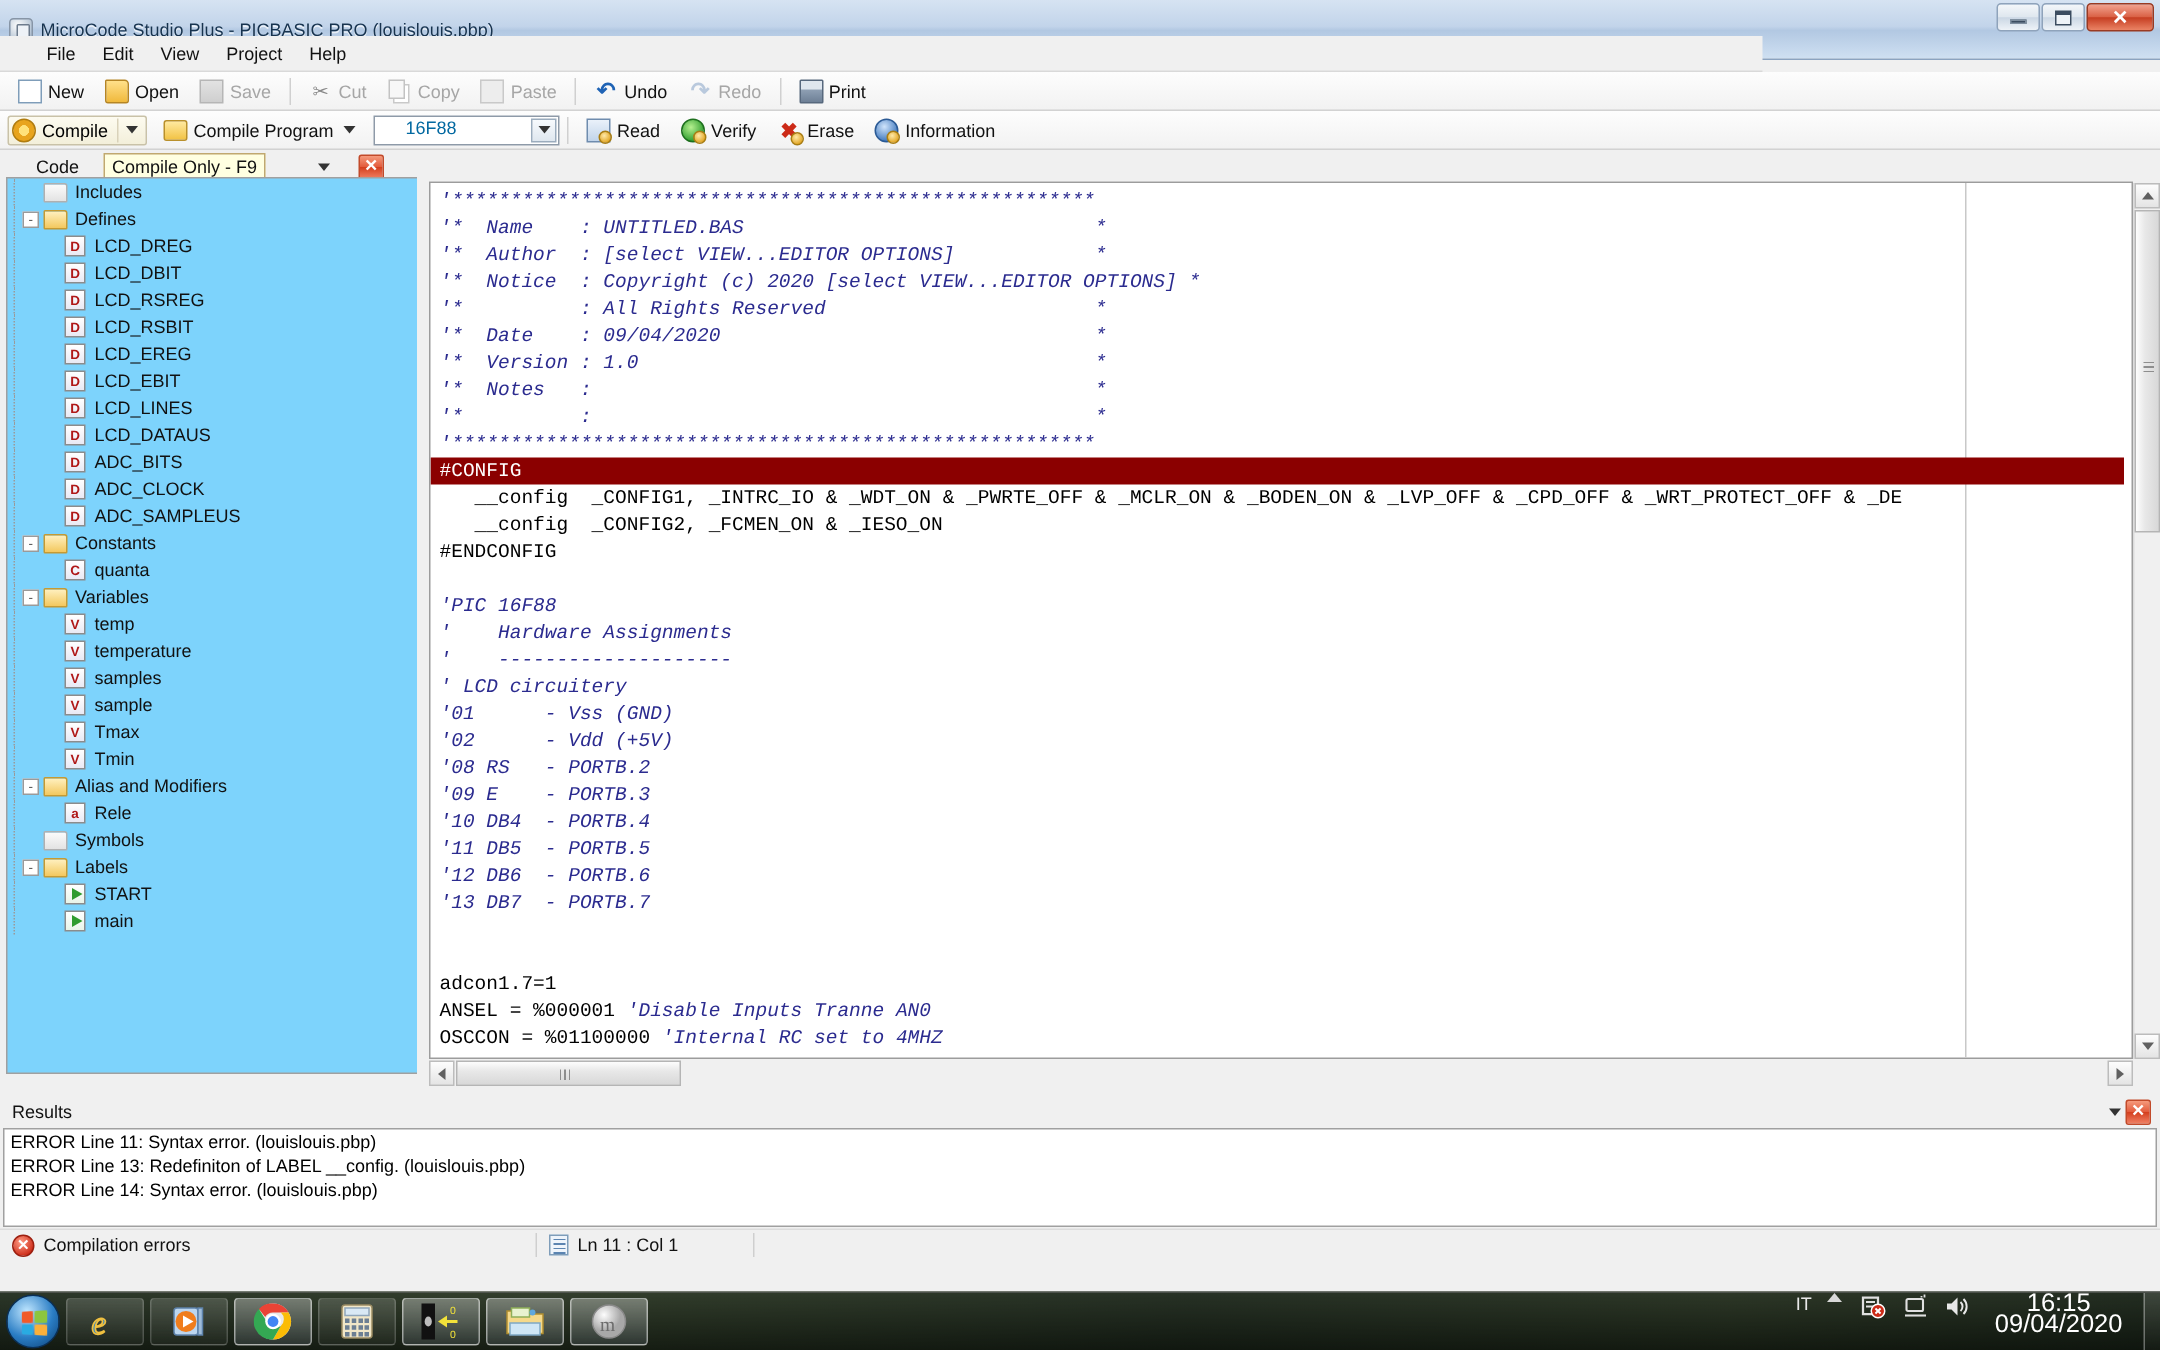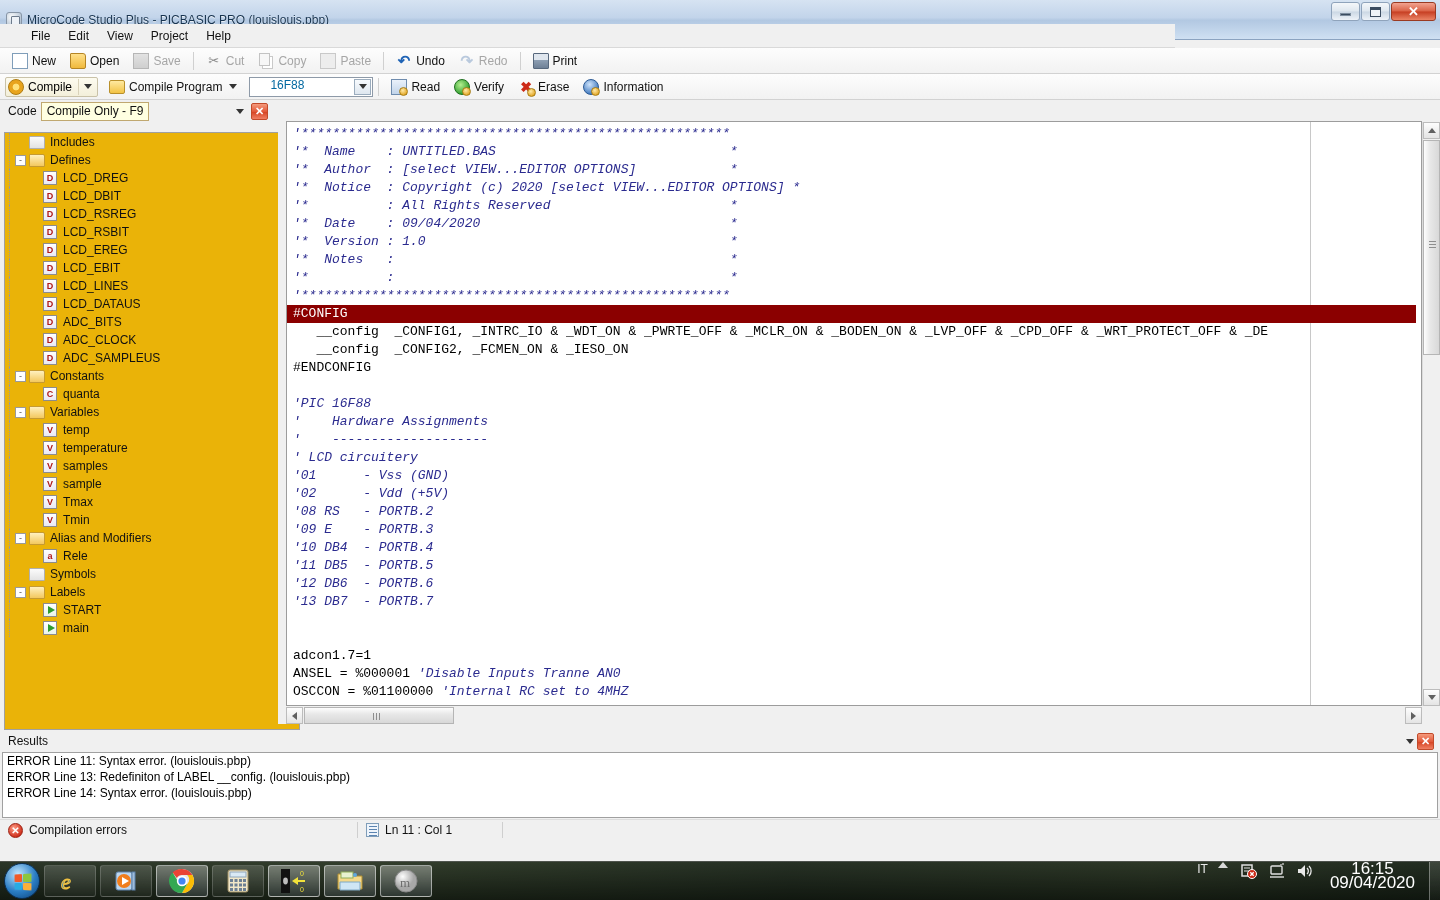--- a/index.html
+++ b/index.html
@@ -111,36 +111,36 @@
     background: linear-gradient(to bottom,#f7fafd,#dfe7ef);
     border: 1px solid #9bacbd; display:flex;align-items:center;justify-content:center;
   }
 
   
   #codepanel {
     position: absolute; left: 0; top: 100px; width: 278px; height: 624px;
     background: #f0f0f0;
   }
   #codepanel .cp-head {
-    height: 22px; display: flex; align-items: center; padding-left: 8px; gap: 4px;
+    height: 22px; display: flex; align-items: center; padding-left: 24px; gap: 16px;
     background: #f0f0f0;
   }
   #codepanel .cp-head .lbl { font-size: 12px; color: #111; }
   #codepanel .cp-head .combo2 {
     border: 1px solid #c0a870; background: #ffffe1; height: 19px; padding: 0 5px;
     display: flex; align-items: center; font-size: 12px; color: #111;
   }
   .xbtn {
     width: 17px; height: 17px; border: 1px solid #c24a2a; border-radius: 2px;
     background: linear-gradient(to bottom,#f59a7c,#e2593a 50%,#d4401f 51%,#f08064);
     color: #fff; font-weight: bold; font-size: 11px; line-height: 15px; text-align: center;
   }
   #treebox {
-    position: absolute; left: 4px; top: 32px; width: 296px; height: 598px;
-    background: #eab308; border: 1px solid #a0a0a0; overflow: hidden;
+    position: absolute; left: 4px; top: 18px; width: 296px; height: 598px;
+    background: #7dd3fc; border: 1px solid #a0a0a0; overflow: hidden;
   }
   .tnode { height: 18px; display: flex; align-items: center; font-size: 12px; color: #111; white-space: nowrap; }
   .tnode .guide { width: 10px; height: 18px; flex: 0 0 10px; position: relative; }
   .tnode .guide.dash::before {
     content:""; position:absolute; left:4px; top:0; bottom:0; width:0;
     border-left: 1px dotted #9a9a9a;
   }
   .exp {
     width: 11px; height: 11px; border: 1px solid #9a9a9a; background: #fff;
     font-size: 9px; line-height: 9px; text-align: center; color: #555; flex: 0 0 11px;

